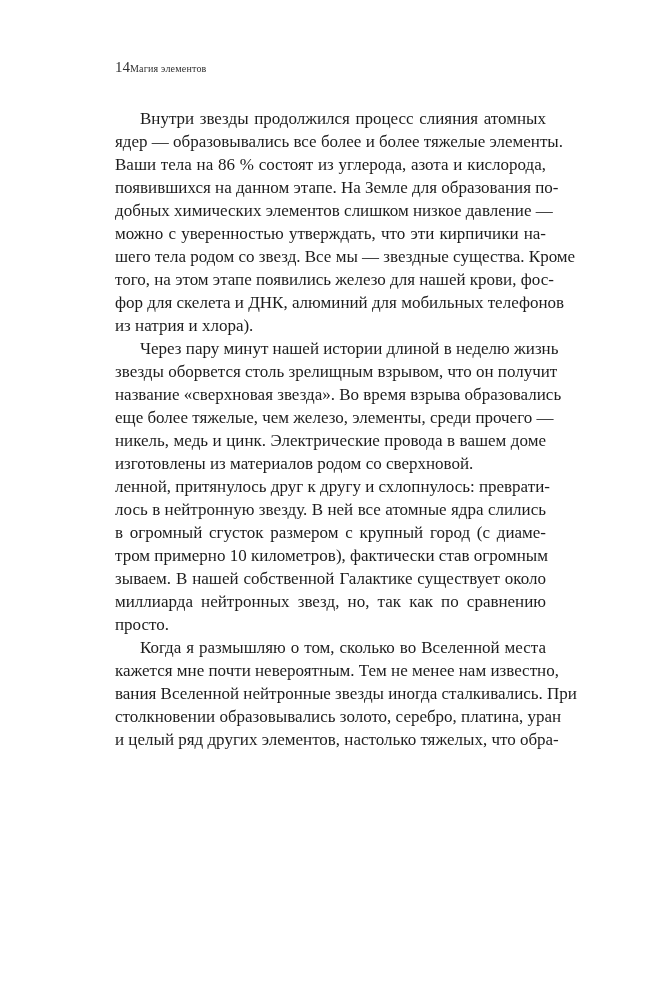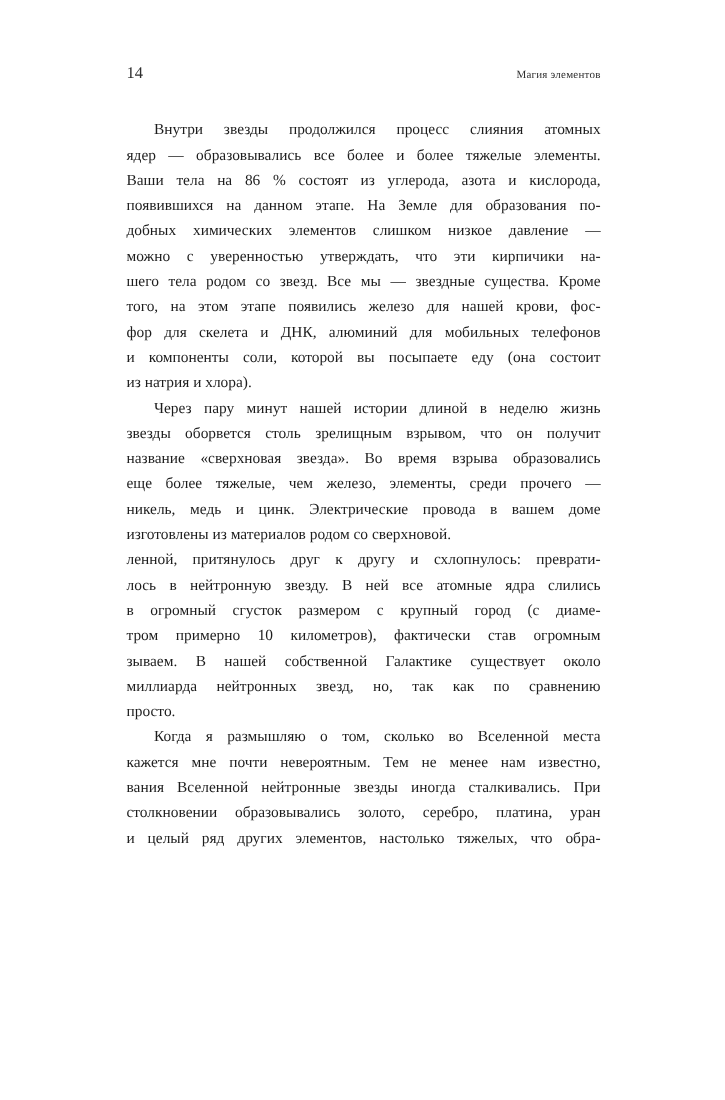--- a/index.html
+++ b/index.html
@@ -12,35 +12,34 @@
     color: #1c1c1c;
     font-family: "Liberation Serif", "DejaVu Serif", serif;
     overflow: hidden;
   }
   .page-header {
     position: absolute;
     top: 59px;
     left: 115px;
     width: 431px;
     display: flex;
-    justify-content: space-between;
     align-items: baseline;
     color: #2f2f2f;
   }
   .page-number { font-size: 15px; }
   .running-title { font-size: 10px; letter-spacing: 0.2px; }
   .text-block {
     position: absolute;
     top: 107px;
     left: 115px;
     width: 431px;
   }
   .para { margin: 0; }
   .line {
-    font-size: 14px;
+    font-size: 17px;
     line-height: 23px;
     white-space: nowrap;
     text-align: justify;
     text-align-last: justify;
     color: #1c1c1c;
   }
   .line.first { text-indent: 25px; }
   .line.paralast { text-align-last: left; }
 </style>
 </head>
@@ -55,21 +54,20 @@
       <div class="para">
         <div class="line first">Внутри звезды продолжился процесс слияния атомных</div>
         <div class="line">ядер — образовывались все более и более тяжелые элементы.</div>
         <div class="line">Ваши тела на 86 % состоят из углерода, азота и кислорода,</div>
         <div class="line">появившихся на данном этапе. На Земле для образования по-</div>
         <div class="line">добных химических элементов слишком низкое давление —</div>
         <div class="line">можно с уверенностью утверждать, что эти кирпичики на-</div>
         <div class="line">шего тела родом со звезд. Все мы — звездные существа. Кроме</div>
         <div class="line">того, на этом этапе появились железо для нашей крови, фос-</div>
         <div class="line">фор для скелета и ДНК, алюминий для мобильных телефонов</div>
-        <div class="line">и компоненты соли, которой вы посыпаете еду (она состоит</div>
         <div class="line paralast">из натрия и хлора).</div>
       </div>
       <div class="para">
         <div class="line first">Через пару минут нашей истории длиной в неделю жизнь</div>
         <div class="line">звезды оборвется столь зрелищным взрывом, что он получит</div>
         <div class="line">название «сверхновая звезда». Во время взрыва образовались</div>
         <div class="line">еще более тяжелые, чем железо, элементы, среди прочего —</div>
         <div class="line">никель, медь и цинк. Электрические провода в вашем доме</div>
         <div class="line paralast">изготовлены из материалов родом со сверхновой.</div>
       </div>

